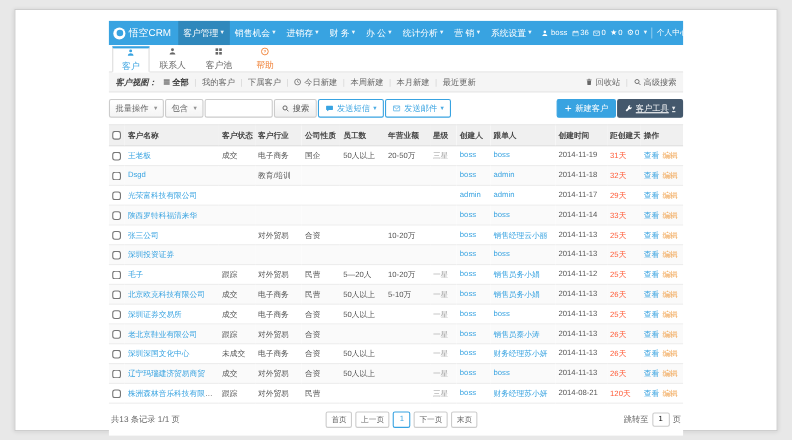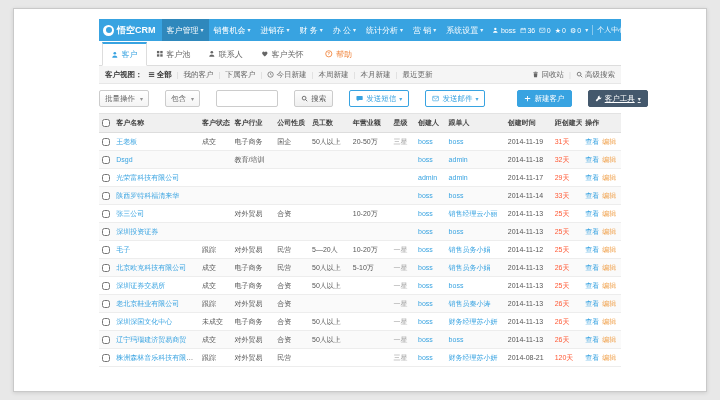--- a/index.html
+++ b/index.html
@@ -5,55 +5,55 @@
   *{box-sizing:border-box;}
   html,body{margin:0;padding:0;}
   body{width:720px;height:400px;background:#e8e8e8;position:relative;overflow:hidden;
        font-family:"Liberation Sans","DejaVu Sans",sans-serif;color:#555;}
   .frame{position:absolute;left:13px;top:8px;width:694px;height:384px;background:#fff;
          border:1px solid #c9c9c9;box-shadow:0 1px 4px rgba(0,0,0,.12);padding-top:10px;}
   .app{width:522px;margin:0 auto;background:#fff;}
 
   
   .navbar{display:flex;align-items:stretch;height:22px;background:var(--accent,#38a3e1);color:#fff;font-size:8px;}
-  .brand{display:flex;align-items:center;gap:3px;padding:0 6px 0 4px;font-size:9px;font-weight:bold;white-space:nowrap;cursor:pointer;}
+  .brand{display:flex;align-items:center;gap:3px;padding:0 6px 0 4px;font-size:9px;font-weight:normal;white-space:nowrap;cursor:pointer;}
   .logo{width:11px;height:11px;border-radius:50%;background:#fff;position:relative;flex:0 0 auto;}
   .logo::after{content:"";position:absolute;left:2.5px;top:2.5px;width:6px;height:6px;border-radius:50%;background:var(--accent,#38a3e1);}
   .nav-items{display:flex;align-items:stretch;}
   .nav-item{display:flex;align-items:center;gap:2px;padding:0 5px;cursor:pointer;white-space:nowrap;}
   .nav-item.active{background:rgba(0,0,0,.16);}
   .caret{font-size:6px;opacity:.9;}
   .nav-right{margin-left:auto;display:flex;align-items:center;gap:4px;padding:0 4px;font-size:7px;white-space:nowrap;}
   .nav-user{display:flex;align-items:center;gap:2px;cursor:pointer;}
   .nav-counts{display:flex;gap:4px;}
   .count{display:flex;align-items:center;gap:1px;cursor:pointer;}
   .nav-divider{width:1px;height:10px;background:rgba(255,255,255,.4);}
 
   .ic{display:inline-flex;align-items:center;justify-content:center;line-height:1;}
   .ic svg{width:.95em;height:.95em;fill:currentColor;display:block;}
 
   
   .tabs{display:flex;align-items:stretch;height:25px;border-bottom:1px solid #ddd;background:#fff;padding:1px 3px 0;}
   .tab{display:flex;align-items:center;gap:3px;font-size:8px;color:#666;padding:0 8px;
-       border:1px solid transparent;cursor:pointer;margin-bottom:-1px;white-space:nowrap;}
+       border:1px solid transparent;cursor:pointer;margin-bottom:-1px;white-space:nowrap;flex-direction:column;}
   .tab.active{color:var(--accent,#38a3e1);border-color:#ddd;border-bottom-color:#fff;border-top:2px solid var(--accent,#38a3e1);background:#fff;}
   .tab.help{color:var(--help-orange,#f0833a);margin-left:4px;}
 
   
   .viewbar{display:flex;align-items:center;gap:5px;background:#f5f5f5;border-bottom:1px solid #e7e7e7;
            height:18px;padding:0 6px;font-size:7.5px;color:#666;}
-  .vlabel{font-weight:bold;color:#444;white-space:nowrap;}
+  .vlabel{font-weight:bold;color:#444;white-space:nowrap;font-style:italic;}
   .view-options{display:flex;align-items:flex-start;gap:5px;flex:1;}
   .view-opt{display:flex;align-items:center;gap:2px;cursor:pointer;white-space:nowrap;}
   .view-opt.active{color:#333;font-weight:bold;}
   .vsep{color:#d5d5d5;}
   .vspacer{flex:1;}
 
   
-  .toolbar{display:flex;align-items:center;gap:16px;padding:6px 0;}
+  .toolbar{display:flex;align-items:center;gap:1px;padding:6px 0;}
   .sel{display:inline-flex;align-items:center;gap:5px;height:17px;border:1px solid #ccc;border-radius:2px;
        background:linear-gradient(#fff,#f4f4f4);padding:0 5px;font-size:7.5px;color:#666;cursor:pointer;white-space:nowrap;}
   .sel .caret{color:#888;}
   .search-box{width:62px;height:17px;border:1px solid #ccc;border-radius:2px;font-size:7.5px;padding:0 3px;color:#333;background:#fff;}
   .btn{display:inline-flex;align-items:center;gap:3px;height:17px;border:1px solid #ccc;border-radius:2px;
        background:linear-gradient(#fdfdfd,#efefef);padding:0 6px;font-size:7.5px;color:#555;cursor:pointer;white-space:nowrap;}
   .btn-outline{border-color:var(--accent,#38a3e1);color:var(--accent,#38a3e1);background:#fff;}
   .btn-primary{background:var(--accent,#38a3e1);border-color:var(--accent,#38a3e1);color:#fff;}
   .btn-dark{background:var(--tools-dark,#44586c);border-color:var(--tools-dark,#44586c);color:#fff;text-decoration:underline;}
   .spacer{flex:1;}
@@ -177,44 +177,36 @@
             <svg viewBox="0 0 16 16">
               <circle cx="8" cy="4.8" r="2.8"></circle>
               <path d="M2.5 14c.5-3 2.8-4.5 5.5-4.5s5 1.5 5.5 4.5z"></path>
             </svg>
           </span>
           <span>客户</span>
         </div>
         <div class="tab">
           <span class="ic">
             <svg viewBox="0 0 16 16">
+              <circle cx="8" cy="4.8" r="2.8"></circle>
+              <path d="M2.5 14c.5-3 2.8-4.5 5.5-4.5s5 1.5 5.5 4.5z"></path>
+            </svg>
+          </span>
+          <span>联系人</span>
+        </div>
+        <div class="tab">
+          <span class="ic">
+            <svg viewBox="0 0 16 16">
               <rect x="2" y="2" width="5" height="5"></rect>
               <rect x="9" y="2" width="5" height="5"></rect>
               <rect x="2" y="9" width="5" height="5"></rect>
               <rect x="9" y="9" width="5" height="5"></rect>
             </svg>
           </span>
           <span>客户池</span>
-        </div>
-        <div class="tab">
-          <span class="ic">
-            <svg viewBox="0 0 16 16">
-              <circle cx="8" cy="4.8" r="2.8"></circle>
-              <path d="M2.5 14c.5-3 2.8-4.5 5.5-4.5s5 1.5 5.5 4.5z"></path>
-            </svg>
-          </span>
-          <span>联系人</span>
-        </div>
-        <div class="tab">
-          <span class="ic">
-            <svg viewBox="0 0 16 16">
-              <path d="M8 13.5C3 10 1.2 6.8 3 4.5 4.4 2.7 7 3 8 5c1-2 3.6-2.3 5-.5 1.8 2.3 0 5.5-5 9z"></path>
-            </svg>
-          </span>
-          <span>客户关怀</span>
         </div>
         <div class="tab help">
           <span class="ic">
             <svg viewBox="0 0 16 16">
               <circle cx="8" cy="8" r="6.5" fill="none" stroke="currentColor" stroke-width="1.8"></circle>
               <text x="8" y="11" text-anchor="middle" font-size="8.5" font-weight="bold" fill="currentColor">?</text>
             </svg>
           </span>
           <span>帮助</span>
         </div>
@@ -570,15 +562,30 @@
             <td class="star-cell">三星</td>
             <td><a class="link">boss</a></td>
             <td><a class="link">财务经理苏小妍</a></td>
             <td>2014-08-21</td>
             <td class="days">120天</td>
             <td><a class="link">查看</a><a class="op-edit">编辑</a></td>
           </tr>
         </tbody>
       </table>
 
+    <div class="footerbar">
+      <span>共13 条记录 1/1 页</span>
+      <span class="pager">
+          <button class="page-btn">首页</button>
+          <button class="page-btn">上一页</button>
+          <button class="page-btn current">1</button>
+          <button class="page-btn">下一页</button>
+          <button class="page-btn">末页</button>
+        </span>
+      <span class="jump">
+        <span>跳转至</span>
+        <input value="1" style="">
+        <span>页</span>
+      </span>
+    </div>
 
   </div>
 </div>
 
 </body></html>

